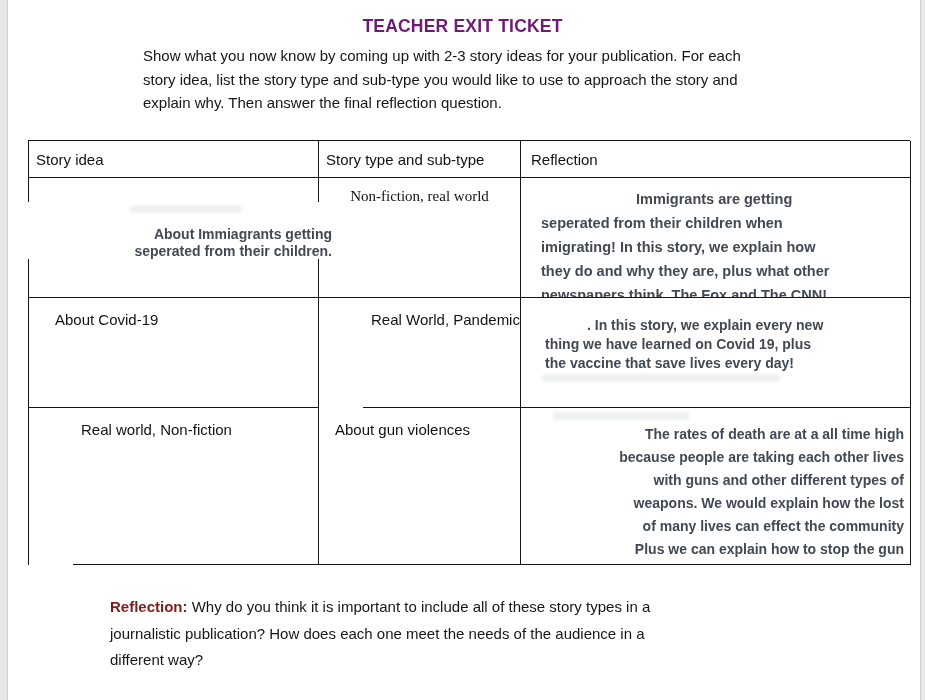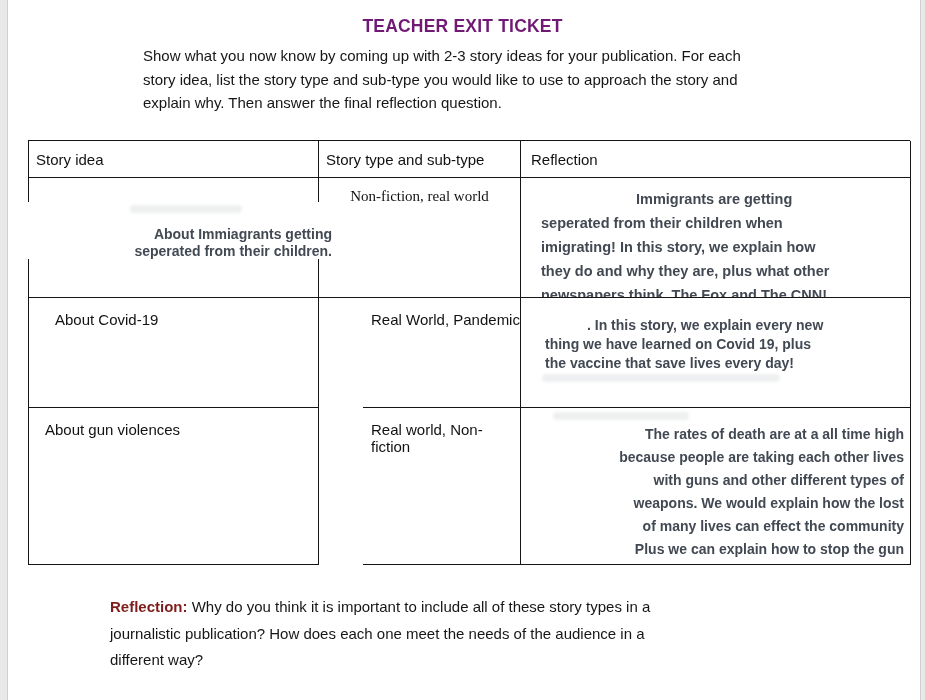--- a/index.html
+++ b/index.html
@@ -118,22 +118,22 @@
     </div>
 
     <div class="cell c-idea-2">About Covid-19</div>
     <div class="cell c-type">Real World, Pandemic</div>
     <div class="cell">
       <div class="student expl-2">. In this story, we explain every new
 thing we have learned on Covid 19, plus
 the vaccine that save lives every day!</div>
     </div>
 
+    <div class="cell c-type">Real world, Non-fiction</div>
     <div class="cell c-idea-3">About gun violences</div>
-    <div class="cell c-type">Real world, Non-fiction</div>
     <div class="cell">
       <div class="student expl-3">The rates of death are at a all time high
 because people are taking each other lives
 with guns and other different types of
 weapons. We would explain how the lost
 of many lives can effect the community
 Plus we can explain how to stop the gun
 violence.</div>
     </div>
   </div>

